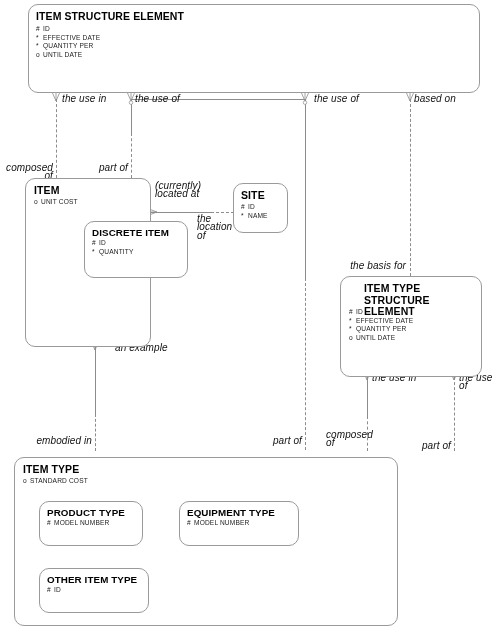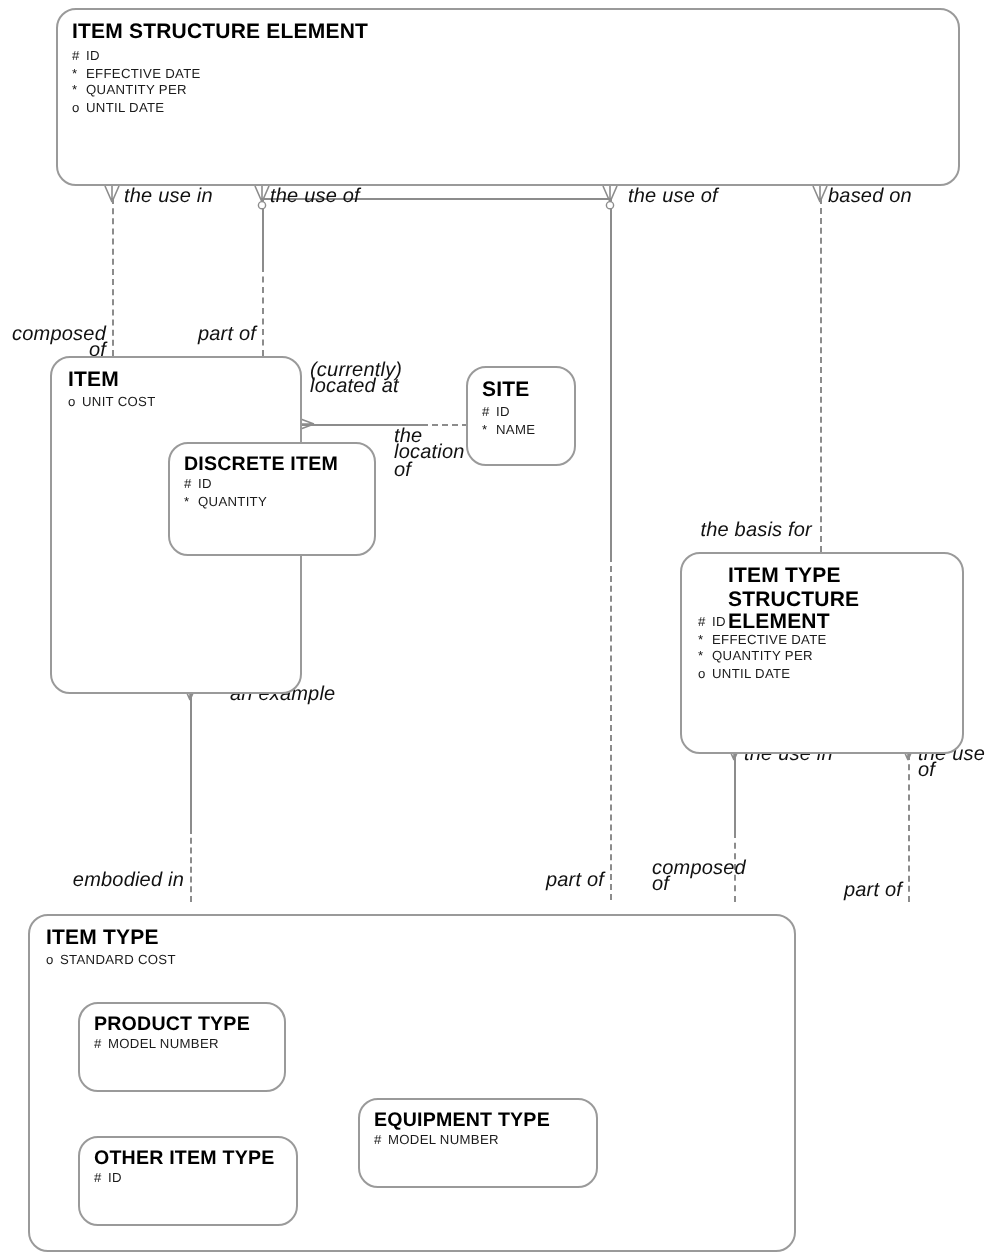--- a/index.html
+++ b/index.html
@@ -234,21 +234,21 @@
       <div class="attr-row"><span class="attr-mark">o</span><span>STANDARD COST</span></div>
     </div>
 
     <div class="entity sub" style="left:24px; top:43px; width:104px; height:45px;">
       <div class="entity-title" style="left:7px; top:5px;">PRODUCT TYPE</div>
       <div class="attr-list" style="left:7px; top:17px;">
         <div class="attr-row"><span class="attr-mark">#</span><span>MODEL NUMBER</span></div>
       </div>
     </div>
 
-    <div class="entity sub" style="left:164px; top:43px; width:120px; height:45px;margin-top:48px;">
+    <div class="entity sub" style="left:164px; top:43px; width:120px; height:45px;">
       <div class="entity-title" style="left:7px; top:5px;">EQUIPMENT TYPE</div>
       <div class="attr-list" style="left:7px; top:17px;">
         <div class="attr-row"><span class="attr-mark">#</span><span>MODEL NUMBER</span></div>
       </div>
     </div>
 
     <div class="entity sub" style="left:24px; top:110px; width:110px; height:45px;">
       <div class="entity-title" style="left:7px; top:5px;">OTHER ITEM TYPE</div>
       <div class="attr-list" style="left:7px; top:17px;">
         <div class="attr-row"><span class="attr-mark">#</span><span>ID</span></div>

